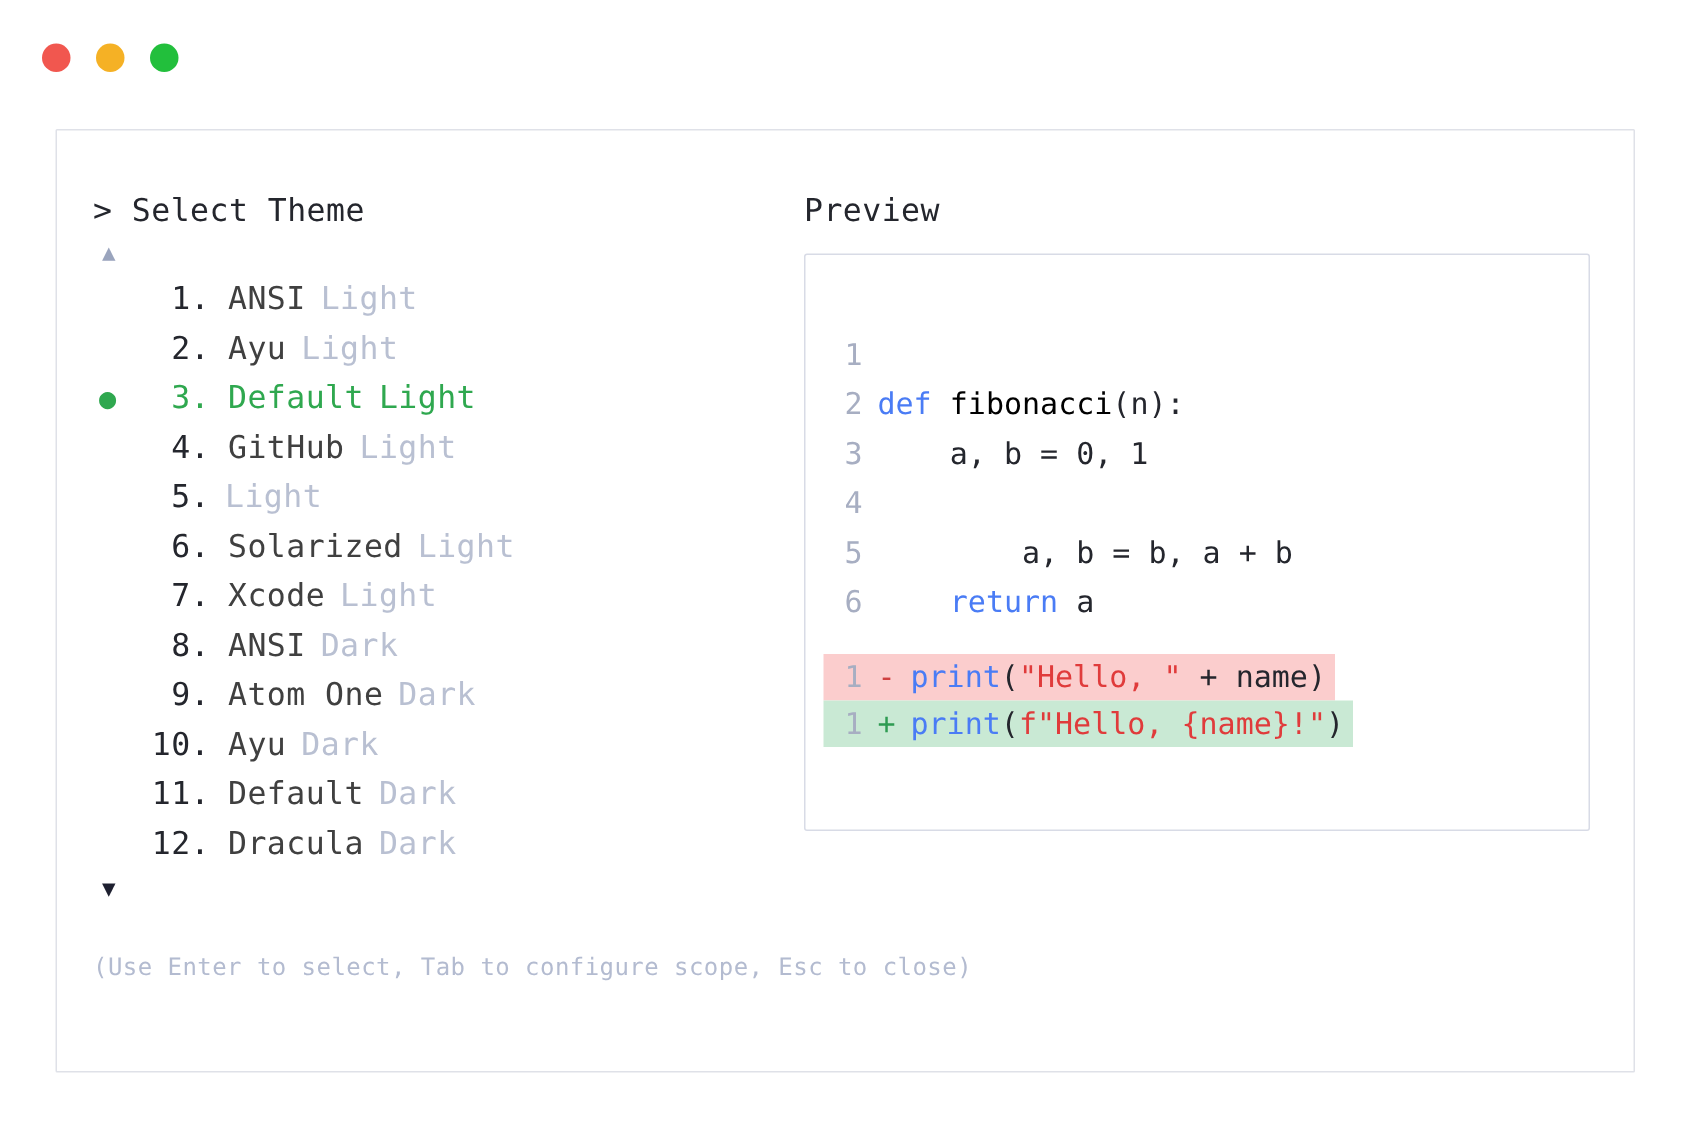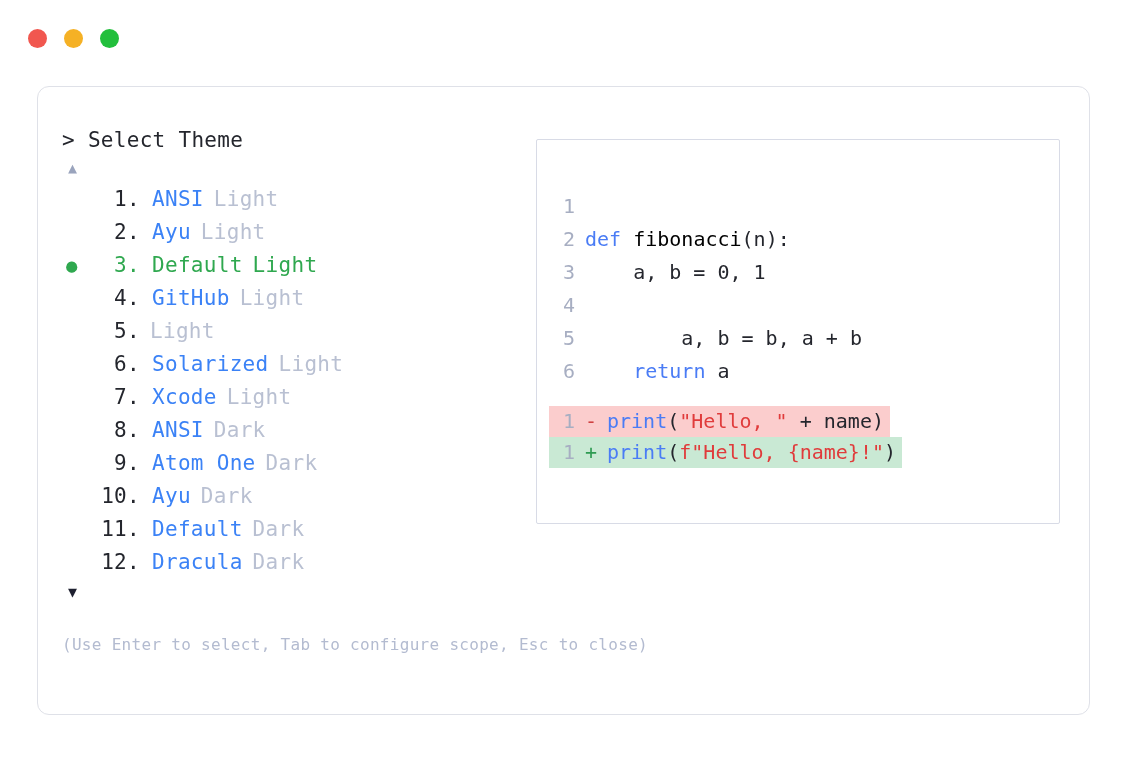--- a/index.html
+++ b/index.html
@@ -33,21 +33,21 @@
 
   
   .card {
     position: absolute;
     left: 37px;
     top: 86px;
     width: 1053px;
     height: 629px;
     box-sizing: border-box;
     border: 1.5px solid #dfe1e8;
-    border-radius: 12px;
+    border-radius: 1px;
     background: #ffffff;
   }
 
   
   .columns {
     position: absolute;
     left: 0;
     top: 0;
     width: 100%;
     height: 100%;
@@ -98,21 +98,21 @@
     font-size: 19px;
   }
   .row-index {
     width: 48px;
     flex: 0 0 48px;
     text-align: right;
     color: #24262d;
   }
   .row-name {
     padding-left: 12px;
-    color: #3b82f6;
+    color: #404040;
   }
   .row-variant {
     padding-left: 10px;
     color: #b9c0d2;
   }
   .theme-row.selected .row-index,
   .theme-row.selected .row-name,
   .theme-row.selected .row-variant {
     color: #2fa84f;
   }
@@ -239,20 +239,21 @@
           <div class="theme-row"><span class="row-bullet"></span><span class="row-index">10.</span><span class="row-name">Ayu</span><span class="row-variant">Dark</span></div>
           <div class="theme-row"><span class="row-bullet"></span><span class="row-index">11.</span><span class="row-name">Default</span><span class="row-variant">Dark</span></div>
           <div class="theme-row"><span class="row-bullet"></span><span class="row-index">12.</span><span class="row-name">Dracula</span><span class="row-variant">Dark</span></div>
         </div>
       <div class="scroll-arrow scroll-down">▼</div>
     </div>
 
     <div class="hint-line">(Use Enter to select, Tab to configure scope, Esc to close)</div>
 
     <div class="right-col">
+      <div class="preview-title">Preview</div>
       <div class="preview-box">
         <div class="code-area" id="code-area">
             <div class="code-line"><span class="ln">1</span></div>
             <div class="code-line"><span class="ln">2</span><span class="code-text"><span class="tok-kw">def </span><span class="tok-fn">fibonacci</span><span class="tok-plain">(n):</span></span></div>
             <div class="code-line"><span class="ln">3</span><span class="code-text"><span class="tok-plain">    a, b = 0, 1</span></span></div>
             <div class="code-line"><span class="ln">4</span></div>
             <div class="code-line"><span class="ln">5</span><span class="code-text"><span class="tok-plain">        a, b = b, a + b</span></span></div>
             <div class="code-line"><span class="ln">6</span><span class="code-text"><span class="tok-plain">    </span><span class="tok-kw">return</span><span class="tok-plain"> a</span></span></div>
           </div>
         <div class="diff-area" id="diff-area">

